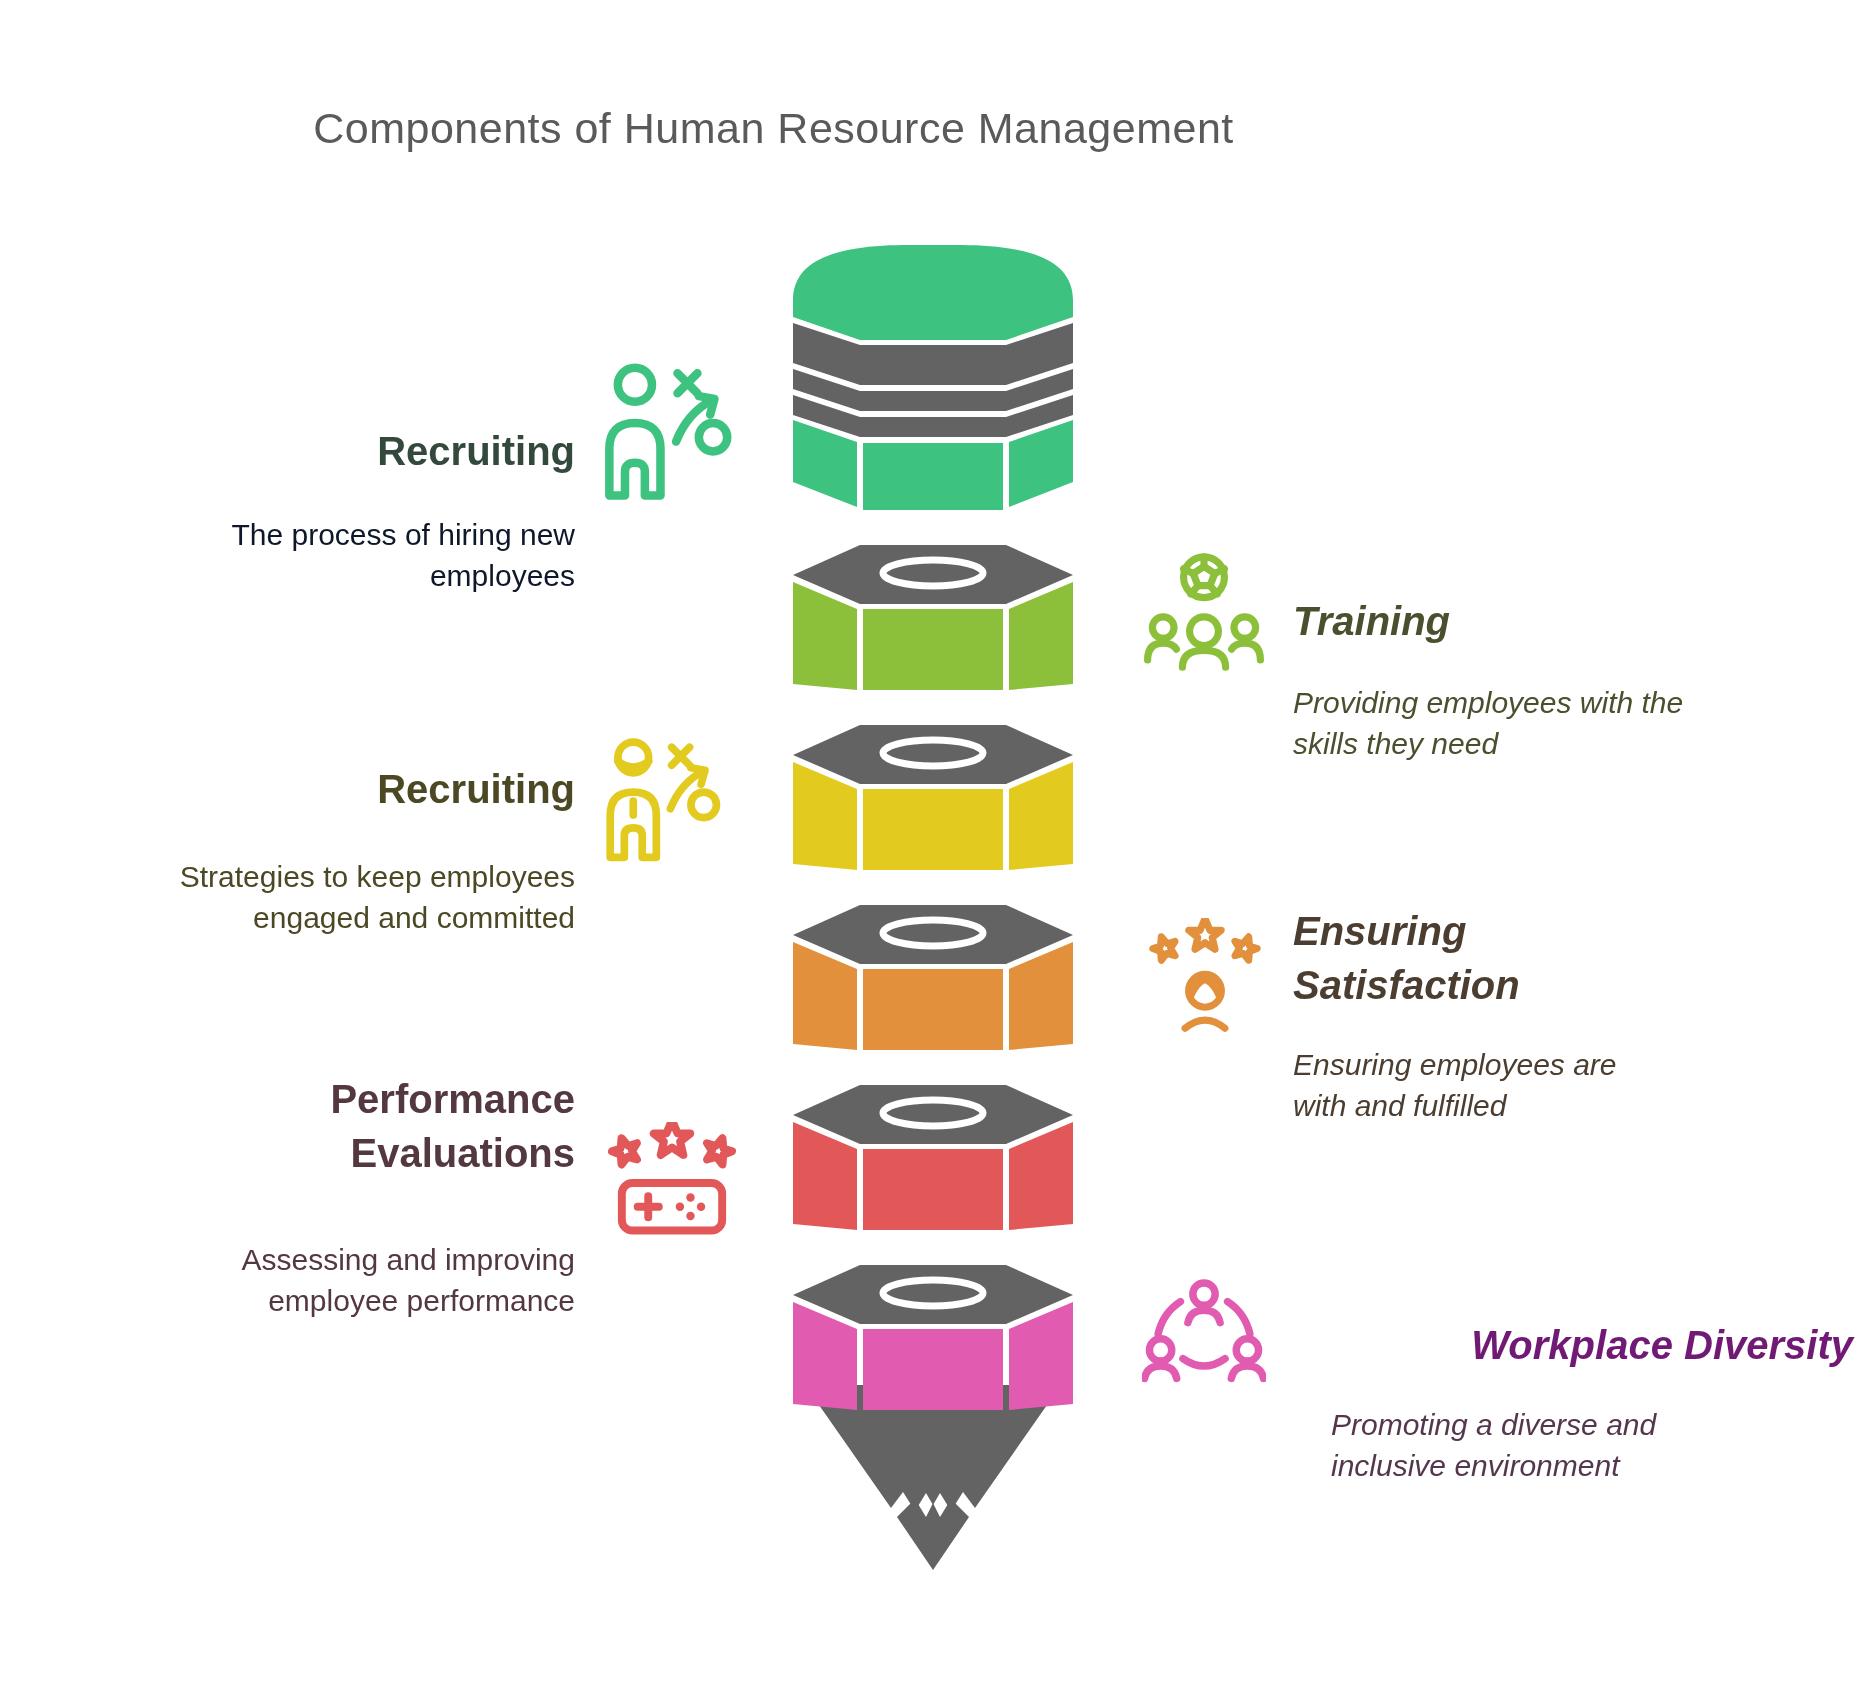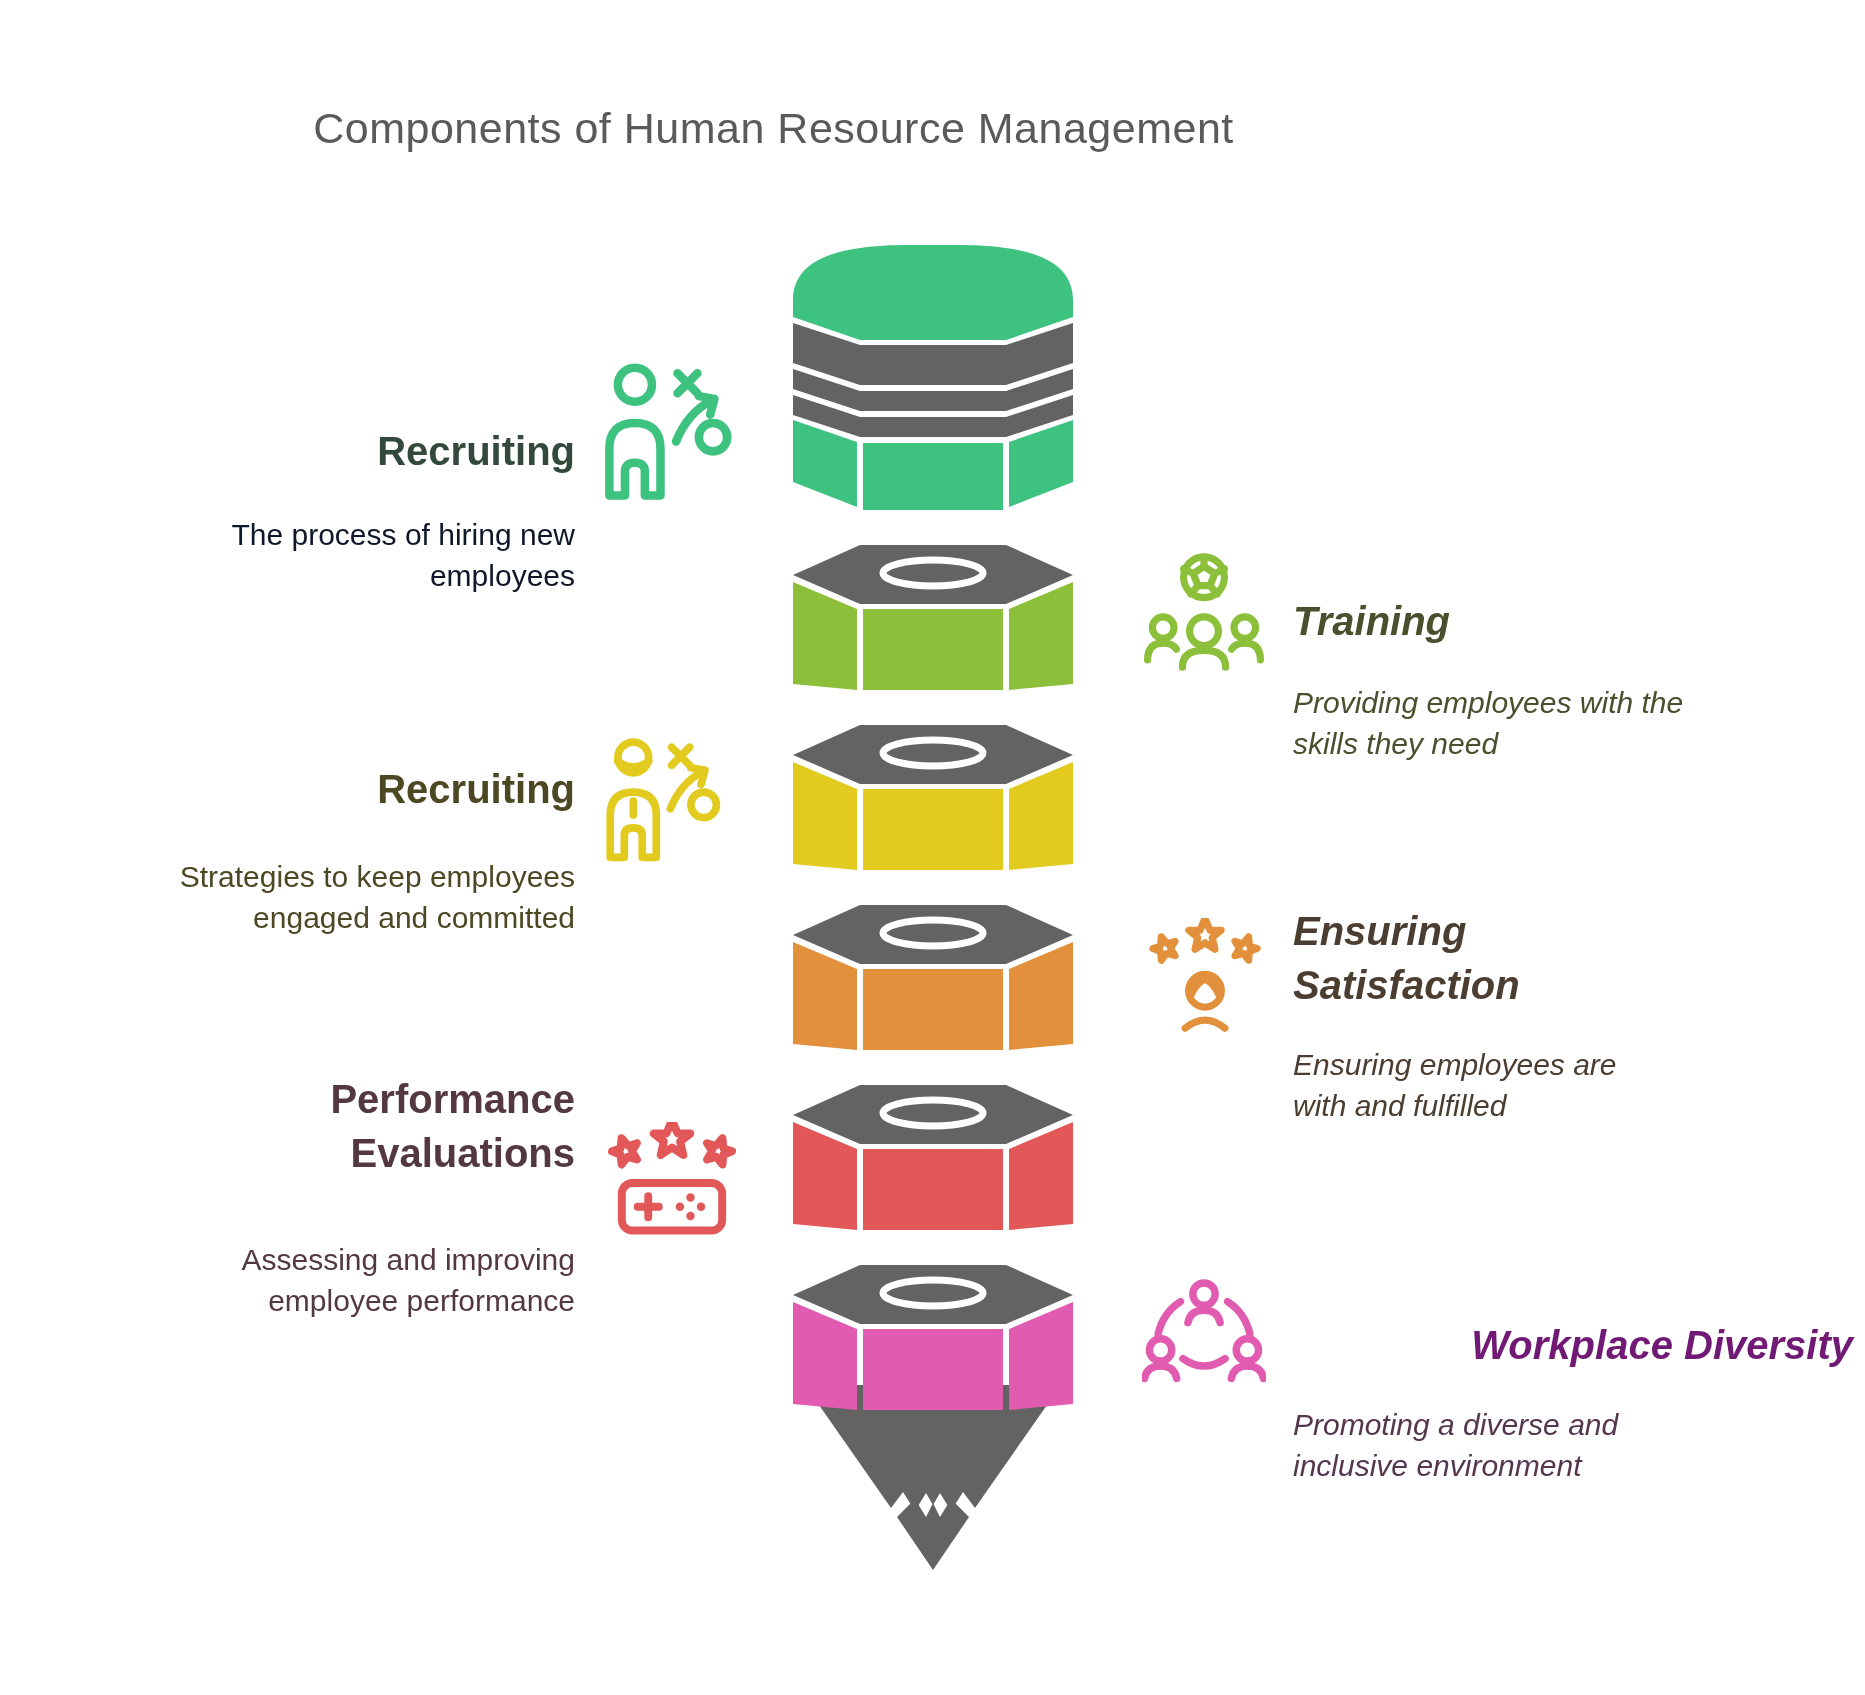--- a/index.html
+++ b/index.html
@@ -181,21 +181,21 @@
       <use href="#star5" transform="translate(16,26) scale(1.05) rotate(-18)" stroke-width="5.7"></use>
       <use href="#star5" transform="translate(84,26) scale(1.05) rotate(18)" stroke-width="5.7"></use>
       <circle cx="50" cy="62" r="14"></circle>
       <path d="M50,52 Q42,56 38,66 M50,52 Q58,56 62,66"></path>
       <path d="M33,94 Q50,80 67,94"></path>
     </g>
   </svg>
 
   <div class="section right" style="left:1293px;top:1318px;width:560px;">
     <h2 style="color: #701a75; text-align: right;">Workplace Diversity</h2>
-    <p style="width: 370px; margin-top: 32px; color: rgb(85, 55, 77);">Promoting a diverse and inclusive environment</p>
+    <p style="width: 370px; margin-top: 32px; color: rgb(85, 55, 77); margin-left: 38px;">Promoting a diverse and inclusive environment</p>
   </div>
   <svg class="icon" style="left:1142px;top:1278px;" width="124" height="124" viewBox="0 0 100 100">
     <g fill="none" stroke-width="6" stroke-linecap="round" stroke-linejoin="round" stroke="#e15bb1">
       <circle cx="50" cy="13" r="9"></circle>
       <path d="M37,36 Q39,26 50,26 Q61,26 63,36"></path>
       <circle cx="15" cy="58" r="9"></circle>
       <path d="M2,81 Q4,71 15,71 Q26,71 28,81"></path>
       <circle cx="85" cy="58" r="9"></circle>
       <path d="M72,81 Q74,71 85,71 Q96,71 98,81"></path>
       <path d="M13,45 Q17,28 31,19"></path>

